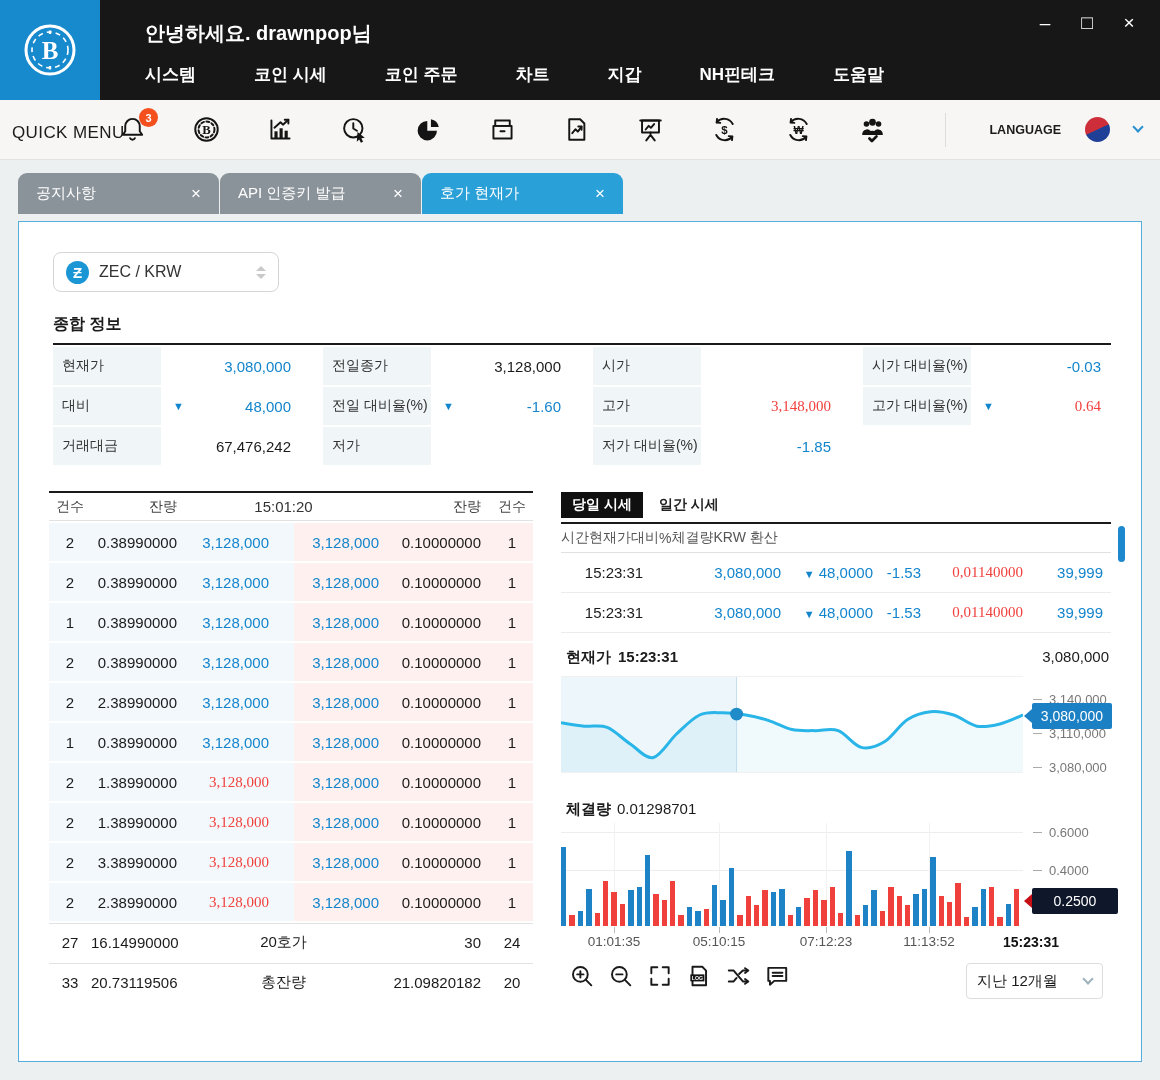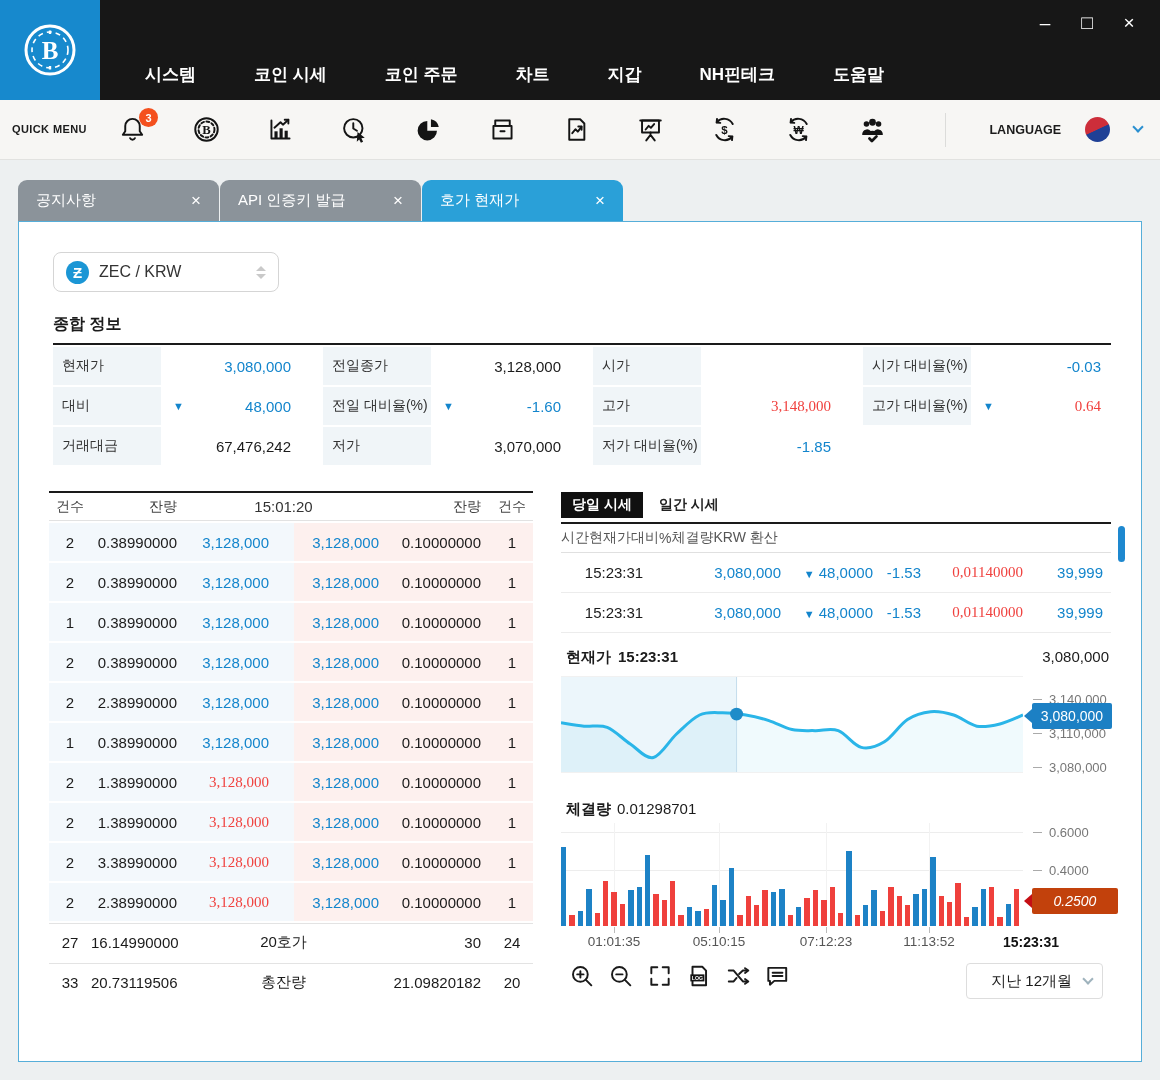--- a/index.html
+++ b/index.html
@@ -11,32 +11,32 @@
   
   .titlebar { position:absolute; left:0; top:0; width:1160px; height:100px; background:#171717; }
   .logo { position:absolute; left:0; top:0; width:100px; height:100px; background:#1789cd; display:flex; align-items:center; justify-content:center; }
   .greeting { position:absolute; left:145px; top:20px; color:#fff; font-size:20px; font-weight:bold; }
   .mainmenu { position:absolute; left:145px; top:63px; display:flex; gap:58px; }
   .menu-item { color:#fff; font-size:17px; font-weight:bold; cursor:pointer; white-space:nowrap; }
   .win-controls { position:absolute; right:14px; top:6px; display:flex; gap:8px; }
   .win-btn { width:34px; height:34px; color:#fff; font-size:19px; display:flex; align-items:center; justify-content:center; cursor:pointer; }
   
   .quickbar { position:absolute; left:0; top:100px; width:1160px; height:60px; background:#f7f6f4; border-bottom:1px solid #e2e2e0; }
-  .qm-label { position:absolute; left:12px; top:23px; font-size:11px; font-weight:bold; letter-spacing:.4px; }
+  .qm-label { position:absolute; left:12px; top:23px; font-size:17px; font-weight:normal; letter-spacing:.4px; }
   .qicons { position:absolute; left:118px; top:15px; display:flex; gap:45px; }
   .qicon { width:29px; height:29px; position:relative; cursor:pointer; }
   .qicon svg { width:29px; height:29px; stroke:#141414; fill:none; stroke-width:1.6; stroke-linecap:round; stroke-linejoin:round; }
   .badge { position:absolute; top:-7px; right:-11px; width:19px; height:19px; background:#f4501e; color:#fff; border-radius:50%; font-size:11px; font-weight:bold; display:flex; align-items:center; justify-content:center; }
   .qdivider { position:absolute; left:945px; top:13px; width:1px; height:34px; background:#dcdcda; }
   .lang { position:absolute; right:18px; top:17px; display:flex; align-items:center; gap:24px; cursor:pointer; }
   .lang-label { font-size:12.5px; font-weight:bold; }
   .flag { width:25px; height:25px; border-radius:50%; background:linear-gradient(155deg,#cd2e3a 49%,#1f4096 51%); }
   .chev { width:8px; height:8px; border-right:2px solid #2a8fd0; border-bottom:2px solid #2a8fd0; transform:rotate(45deg); margin-top:-5px; }
   
-  .tabbar { position:absolute; left:18px; top:180px; display:flex; }
+  .tabbar { position:absolute; left:18px; top:173px; display:flex; }
   .tab { width:201px; height:41px; margin-right:1px; background:#8b939a; border-radius:9px 9px 0 0; color:#fff; display:flex; align-items:center; justify-content:space-between; padding:0 18px; font-size:15px; cursor:pointer; }
   .tab.active { background:#2aa0d8; }
   .tab-close { font-size:17px; cursor:pointer; }
   
   .panel { position:absolute; left:18px; top:221px; width:1124px; height:841px; background:#fff; border:1px solid #56aed9; }
   .panel > * { position:absolute; }
   
   .coin-select { left:34px; top:30px; width:226px; height:40px; border:1px solid #d5d5d5; border-radius:8px; display:flex; align-items:center; gap:10px; padding:0 12px; cursor:pointer; background:#fff; }
   .zec-badge { width:23px; height:23px; border-radius:50%; background:#1b96d5; color:#fff; font-size:15px; font-weight:bold; display:flex; align-items:center; justify-content:center; }
   .coin-name { font-size:16px; color:#333; flex:1; }
@@ -92,57 +92,58 @@
   .pc-label { left:547px; top:426px; font-size:15px; font-weight:bold; display:flex; gap:7px; }
   .pc-current { right:32px; top:426px; font-size:15px; }
   .price-chart { left:542px; top:454px; width:462px; height:97px; border-top:1px solid #f1f1f1; border-bottom:1px solid #f1f1f1; }
   .price-chart svg { position:absolute; left:0; top:0; width:100%; height:100%; }
   .ytick { position:absolute; left:1014px; display:flex; align-items:center; gap:7px; color:#777; font-size:13px; height:18px; }
   .ytick i { width:9px; height:1px; background:#aaa; }
   .tag { position:absolute; color:#fff; font-size:14px; display:flex; align-items:center; justify-content:center; border-radius:2px; }
   .tag:before { content:''; position:absolute; left:-8px; border-top:7px solid transparent; border-bottom:7px solid transparent; }
   .blue-tag { left:1013px; top:481px; width:80px; height:26px; background:#1c80c4; }
   .blue-tag:before { border-right:8px solid #1c80c4; }
-  .red-tag { left:1013px; top:666px; width:86px; height:26px; background:#c2410c;font-style:italic; }
+  .red-tag { left:1013px; top:666px; width:86px; height:26px; background:#0f172a; }
   .red-tag:before { border-right:8px solid #c50f14; }
   
   .vc-label { left:547px; top:578px; font-size:15px; display:flex; gap:6px; }
   .vc-label b { font-weight:bold; }
   .vol-chart { left:542px; top:601px; width:462px; height:103px; }
   .grid-h, .grid-v { position:absolute; background:#ededed; }
   .grid-h { left:0; width:100%; height:1px; }
   .grid-v { top:0; height:100%; width:1px; background:#f2f2f2; }
   .vbars { position:absolute; left:0; top:0; width:100%; height:100%; display:flex; align-items:flex-end; gap:3px; overflow:hidden; }
   .vbar { width:5.4px; flex:none; }
   .vb-blue { background:#1d82c6; } .vb-red { background:#ef403c; }
   .vxlabels span { position:absolute; top:712px; transform:translateX(-50%); font-size:13.5px; color:#555; }
   .vxlabels span:nth-child(1){ left:595px; } .vxlabels span:nth-child(2){ left:700px; }
   .vxlabels span:nth-child(3){ left:807px; } .vxlabels span:nth-child(4){ left:910px; }
   .vxlabels span:nth-child(5){ left:1012px; color:#111; font-weight:bold; font-size:14px; }
   .vtick { position:absolute; top:705px; width:1px; height:6px; background:#bbb; }
   
   .chart-toolbar { left:550px; top:741px; display:flex; gap:13px; align-items:center; }
   .tool-btn { width:26px; height:26px; cursor:pointer; }
   .tool-btn svg { width:26px; height:26px; stroke:#1a1a1a; fill:none; stroke-width:1.8; stroke-linecap:round; stroke-linejoin:round; }
-  .period-select { left:947px; top:741px; width:137px; height:36px; border:1px solid #ddd; border-radius:4px; background:#fff; display:flex; align-items:center; justify-content:flex-end; padding:4px 10px; font-size:15px; gap:12px; cursor:pointer; }
+  .period-select { left:947px; top:741px; width:137px; height:36px; border:1px solid #ddd; border-radius:4px; background:#fff; display:flex; align-items:center; justify-content:space-between; padding:4px 10px; font-size:15px; gap:12px; cursor:pointer; }
   .chev-gray { width:8px; height:8px; border-right:2px solid #9fb3bd; border-bottom:2px solid #9fb3bd; transform:rotate(45deg); margin-top:-4px; }
 </style>
 </head>
 <body>
 
 <div class="titlebar">
   <div class="logo">
     <svg width="58" height="58" viewBox="0 0 58 58">
       <circle cx="29" cy="29" r="24" stroke="#fff" stroke-width="3" fill="none"></circle>
       <circle cx="29" cy="29" r="18" stroke="#fff" stroke-width="1.6" fill="none" stroke-dasharray="5 4"></circle>
       <text x="29" y="38" text-anchor="middle" fill="#fff" font-size="25" font-weight="bold" font-family="Liberation Serif, serif">B</text>
       <line x1="29" y1="9.5" x2="29" y2="13" stroke="#fff" stroke-width="2.4"></line>
       <line x1="29" y1="45" x2="29" y2="48.5" stroke="#fff" stroke-width="2.4"></line>
     </svg>
   </div>
+  <div class="greeting">안녕하세요. drawnpop님</div>
   <div class="mainmenu">
 
   <div class="menu-item">시스템</div>
       <div class="menu-item">코인 시세</div>
       <div class="menu-item">코인 주문</div>
       <div class="menu-item">차트</div>
       <div class="menu-item">지갑</div>
       <div class="menu-item">NH핀테크</div>
       <div class="menu-item">도움말</div>
     </div>
@@ -336,24 +337,20 @@
     </div>
       <div class="sum-cell">
       <div class="sum-label">거래대금</div>
       <div class="sum-value">
         <span class="tri"></span>
         <span class="black">67,476,242</span>
       </div>
     </div>
       <div class="sum-cell">
       <div class="sum-label">저가</div>
-      <div class="sum-value">
-        <span class="tri"></span>
-        <span class="black">3,070,000</span>
-      </div>
     </div>
       <div class="sum-cell">
       <div class="sum-label">저가 대비율(%)</div>
       <div class="sum-value">
         <span class="tri"></span>
         <span class="blue">-1.85</span>
       </div>
     </div>
     </div>
 

